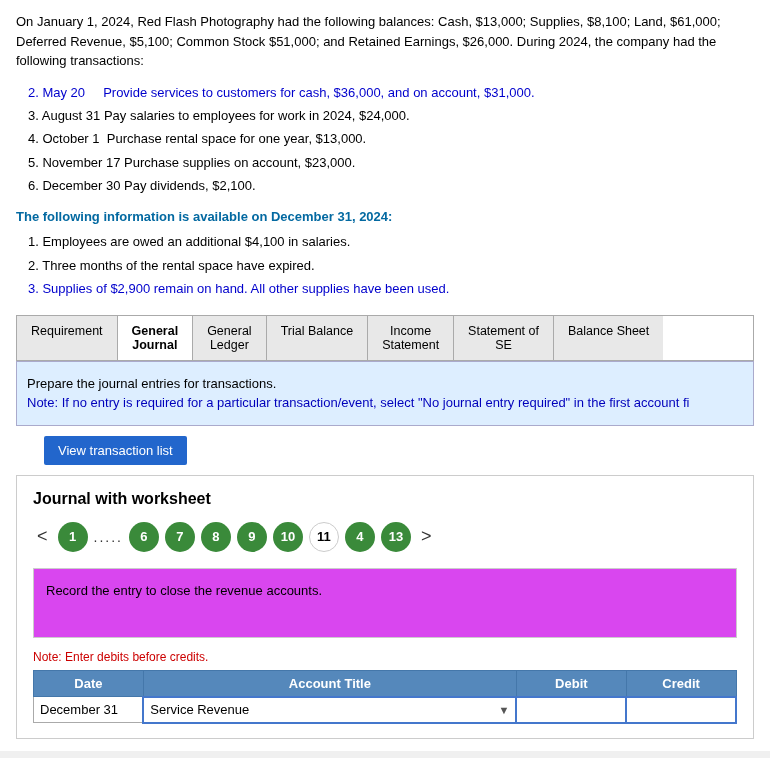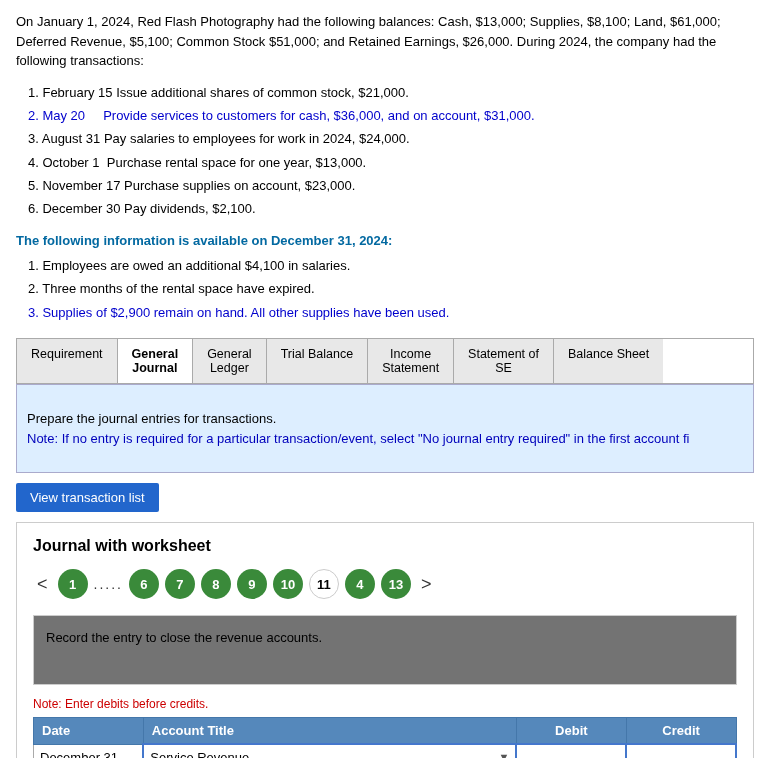--- a/index.html
+++ b/index.html
@@ -67,40 +67,41 @@
     }
     .tab:last-child { border-right: none; }
     .tab.active {
       background: #fff;
       font-weight: bold;
     }
     
     .instruction-box {
       background: #ddeeff;
       border: 1px solid #aac;
-      padding: 24px 10px;
+      padding: 12px 10px;
       font-size: 13px;
       line-height: 1.5;
       color: #000;
     }
     .instruction-box .note {
       color: #0000bb;
     }
     
     .view-btn-area {
       margin: 10px 0;
     }
     .view-btn {
       background: #2266cc;
       color: #fff;
       border: none;
       padding: 7px 14px;
       font-size: 13px;
       cursor: pointer;
       border-radius: 2px;
+      margin-left: 28px;
     }
     
     .worksheet-container {
       border: 1px solid #ccc;
       background: #fff;
       margin-top: 4px;
       padding: 14px 16px;
     }
     .worksheet-title {
       font-size: 16px;
@@ -148,39 +149,39 @@
       color: #333;
       letter-spacing: 2px;
     }
     
     .record-box {
       border: 1px solid #ccc;
       padding: 14px 12px;
       margin-bottom: 12px;
       font-size: 13px;
       min-height: 70px;
-      background: #737373;
+      background: #d946ef;
     }
     
     .entry-note {
       color: #cc0000;
       font-size: 12px;
       margin-bottom: 6px;
     }
     
     .entry-table {
       width: 100%;
       border-collapse: collapse;
       font-size: 13px;
     }
     .entry-table th {
       background: #5588bb;
       color: #fff;
       padding: 5px 8px;
-      text-align: left;
+      text-align: center;
       border: 1px solid #4477aa;
     }
     .entry-table th.center {
       text-align: center;
     }
     .entry-table td {
       border: 1px solid #aaa;
       padding: 4px 6px;
       background: #fff;
       height: 26px;
@@ -222,23 +223,20 @@
 </head>
 <body>
 
 <div class="main-content">
 
   <div class="intro-text">
     <span>On January 1, 2024, Red Flash Photography had the following balances: Cash, $13,000; Supplies, $8,100; Land, $61,000; Deferred Revenue, $5,100; Common Stock $51,000; and Retained Earnings, $26,000. During 2024, the company had the following transactions:</span>
   </div>
 
   <ol class="transactions-list">
-    <li>
-      <span>1. February 15  Issue additional shares of common stock, $21,000.</span>
-    </li>
     <li>
       <span class="highlight-blue">2. May 20&nbsp;&nbsp;&nbsp;&nbsp; Provide services to customers for cash, $36,000, and on account, $31,000.</span>
     </li>
     <li>
       <span>3. August 31  Pay salaries to employees for work in 2024, $24,000.</span>
     </li>
     <li>
       <span>4. October 1&nbsp; Purchase rental space for one year, $13,000.</span>
     </li>
     <li>

